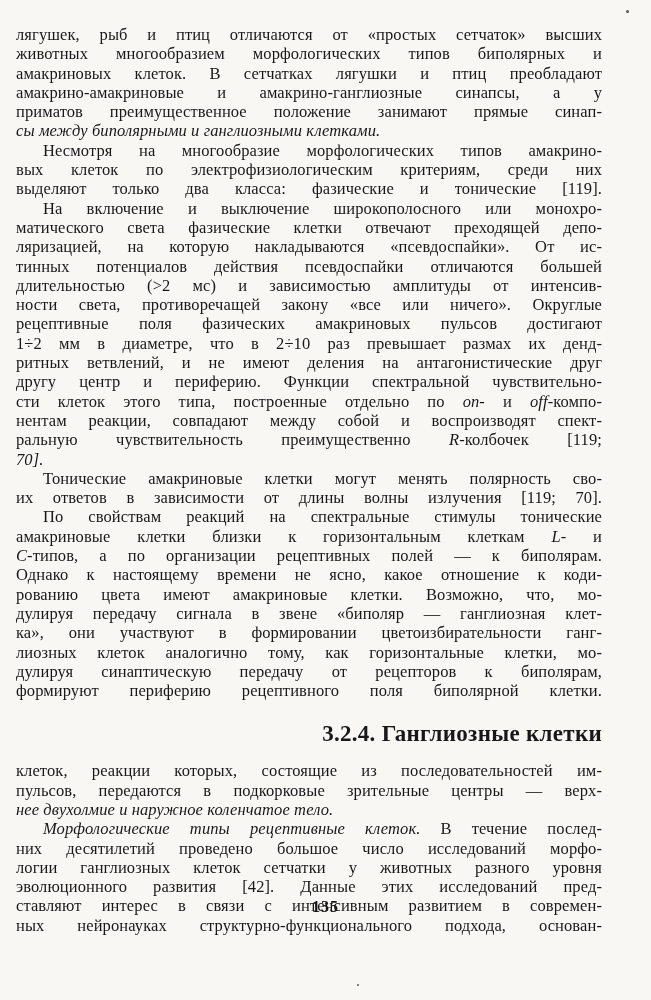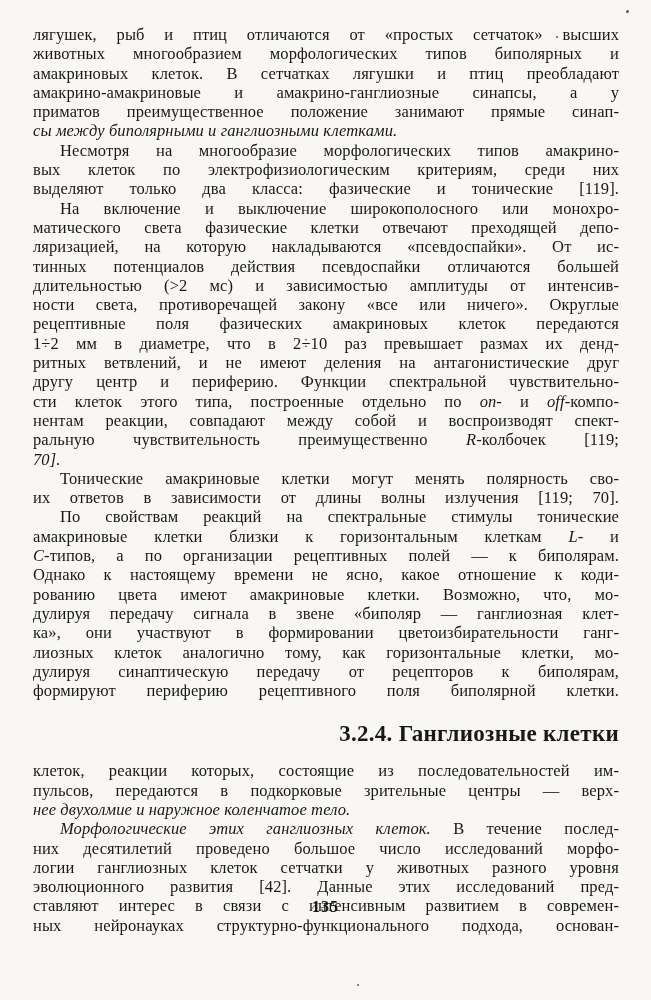--- a/index.html
+++ b/index.html
@@ -12,21 +12,21 @@
     width: 651px;
     height: 1000px;
     margin: 0 auto;
     background: #f8f7f4;
     color: #181818;
     font-family: "Liberation Serif", "DejaVu Serif", serif;
     overflow: hidden;
   }
   .text-column {
     position: absolute;
-    left: 33px;
+    left: 16px;
     top: 25px;
     width: 586px;
   }
   .para {
     margin: 0;
   }
   .line {
     height: 19.3px;
     line-height: 19.3px;
     font-size: 16.5px;
@@ -91,21 +91,21 @@
         <div class="line">вых клеток по электрофизиологическим критериям, среди них</div>
         <div class="line">выделяют только два класса: фазические и тонические [119].</div>
       </div>
       <div class="para">
         <div class="line indent">На включение и выключение широкополосного или монохро-</div>
         <div class="line">матического света фазические клетки отвечают преходящей депо-</div>
         <div class="line">ляризацией, на которую накладываются «псевдоспайки». От ис-</div>
         <div class="line">тинных потенциалов действия псевдоспайки отличаются большей</div>
         <div class="line">длительностью (&gt;2 мс) и зависимостью амплитуды от интенсив-</div>
         <div class="line">ности света, противоречащей закону «все или ничего». Округлые</div>
-        <div class="line">рецептивные поля фазических амакриновых клеток передаются</div>
+        <div class="line">рецептивные поля фазических амакриновых пульсов достигают</div>
         <div class="line">1÷2 мм в диаметре, что в 2÷10 раз превышает размах их денд-</div>
         <div class="line">ритных ветвлений, и не имеют деления на антагонистические друг</div>
         <div class="line">другу центр и периферию. Функции спектральной чувствительно-</div>
         <div class="line">сти клеток этого типа, построенные отдельно по <i>on</i>- и <i>off</i>-компо-</div>
         <div class="line">нентам реакции, совпадают между собой и воспроизводят спект-</div>
         <div class="line">ральную чувствительность преимущественно <i>R</i>-колбочек [119;</div>
         <div class="line short">70].</div>
       </div>
       <div class="para">
         <div class="line indent">Тонические амакриновые клетки могут менять полярность сво-</div>
@@ -123,21 +123,21 @@
         <div class="line">дулируя синаптическую передачу от рецепторов к биполярам,</div>
         <div class="line">формируют периферию рецептивного поля биполярной клетки.</div>
       </div>
       <h2 class="heading">3.2.4. Ганглиозные клетки</h2>
       <div class="para">
         <div class="line">клеток, реакции которых, состоящие из последовательностей им-</div>
         <div class="line">пульсов, передаются в подкорковые зрительные центры — верх-</div>
         <div class="line short">нее двухолмие и наружное коленчатое тело.</div>
       </div>
       <div class="para">
-        <div class="line indent"><i>Морфологические этих ганглиозных клеток.</i> В течение послед-</div>
+        <div class="line indent"><i>Морфологические типы рецептивные клеток.</i> В течение послед-</div>
         <div class="line">них десятилетий проведено большое число исследований морфо-</div>
         <div class="line">логии ганглиозных клеток сетчатки у животных разного уровня</div>
         <div class="line">эволюционного развития [42]. Данные этих исследований пред-</div>
         <div class="line">ставляют интерес в связи с интенсивным развитием в современ-</div>
         <div class="line">ных нейронауках структурно-функционального подхода, основан-</div>
       </div>
     </div>
   <div class="page-footer">135</div>
   <div class="ink-speck speck-1"></div>
   <div class="ink-speck speck-2"></div>

